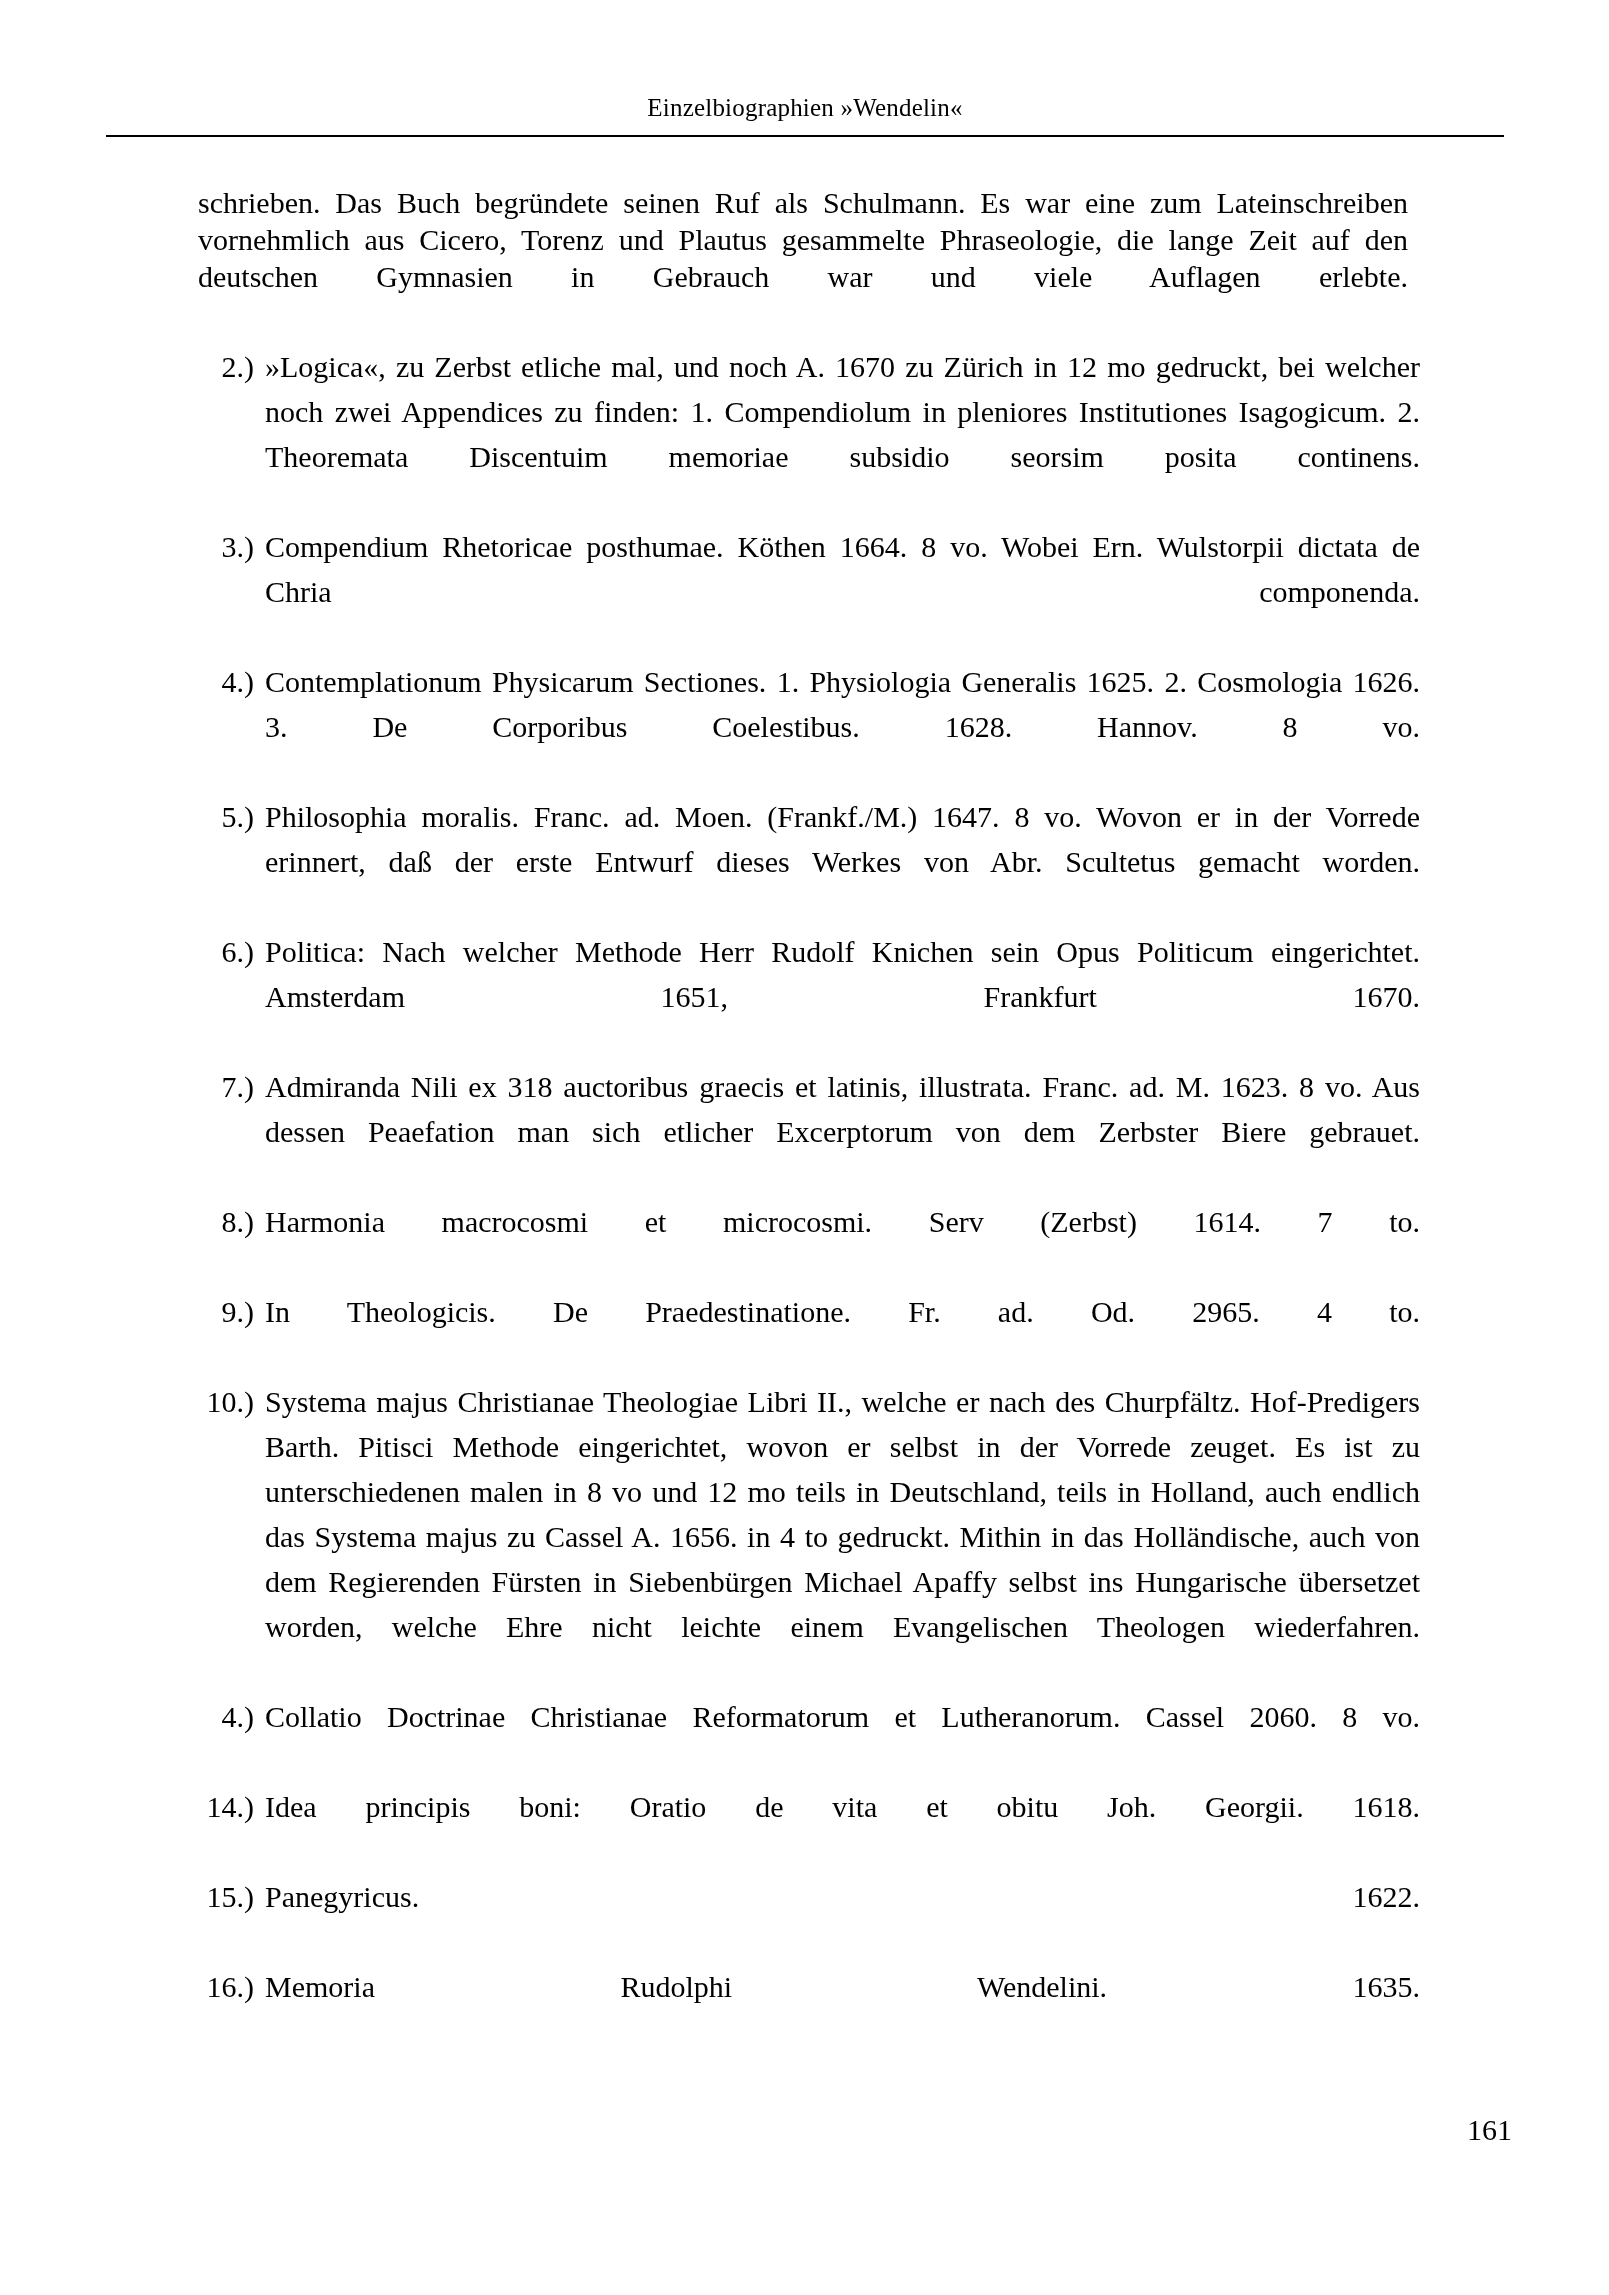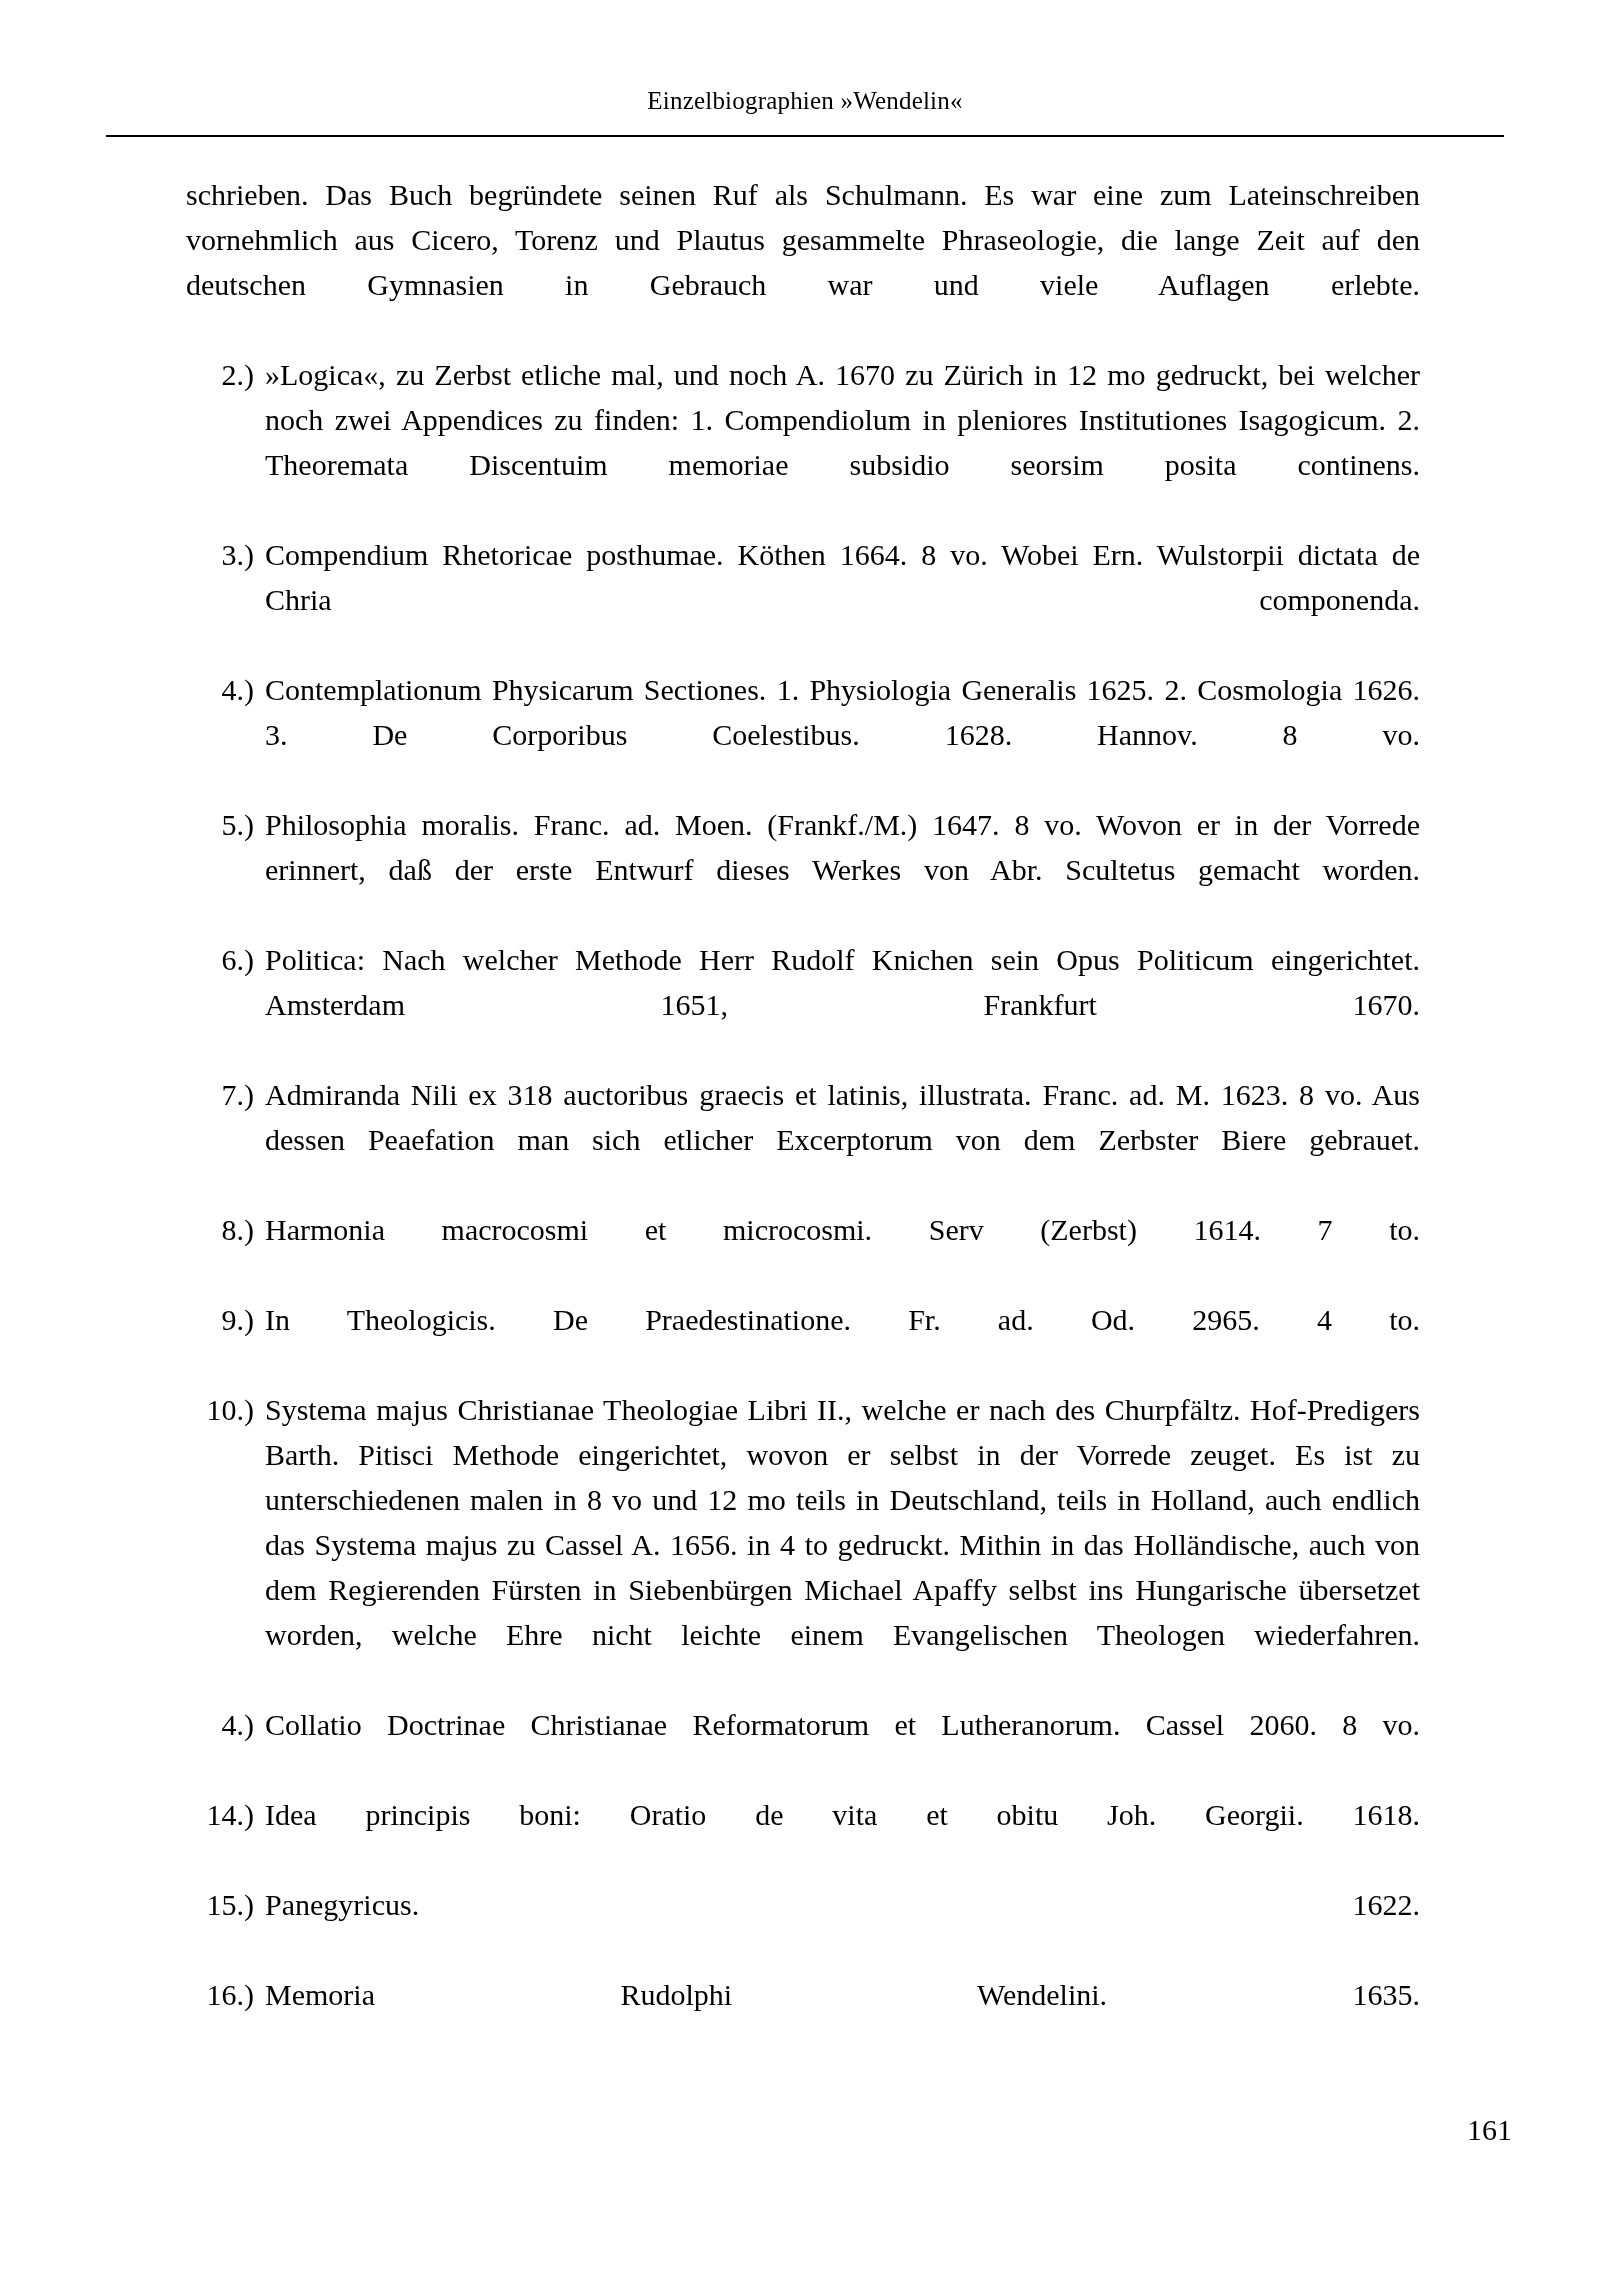--- a/index.html
+++ b/index.html
@@ -17,21 +17,21 @@
     height: 2295px;
     background: #ffffff;
     box-sizing: border-box;
     overflow: hidden;
   }
 
   
   .running-head {
     position: absolute;
     left: 106px;
-    top: 86px;
+    top: 93px;
     width: 1398px;
     text-align: center;
     font-size: 25px;
     line-height: 30px;
     letter-spacing: 0.2px;
   }
   .head-rule {
     position: absolute;
     left: 106px;
     top: 135px;
@@ -42,23 +42,23 @@
 
   
   .textblock {
     position: absolute;
     left: 186px;
     top: 172px;
     width: 1234px;
   }
 
   .lead-para {
-    margin: 0;
+    margin: 12px;
     font-size: 30px;
-    line-height: 45px;
+    line-height: 37px;
     text-align: justify;
     text-justify: inter-word;
     hyphens: none;
   }
 
   ol.bib-list {
     list-style: none;
     margin: 0;
     padding: 0;
   }

